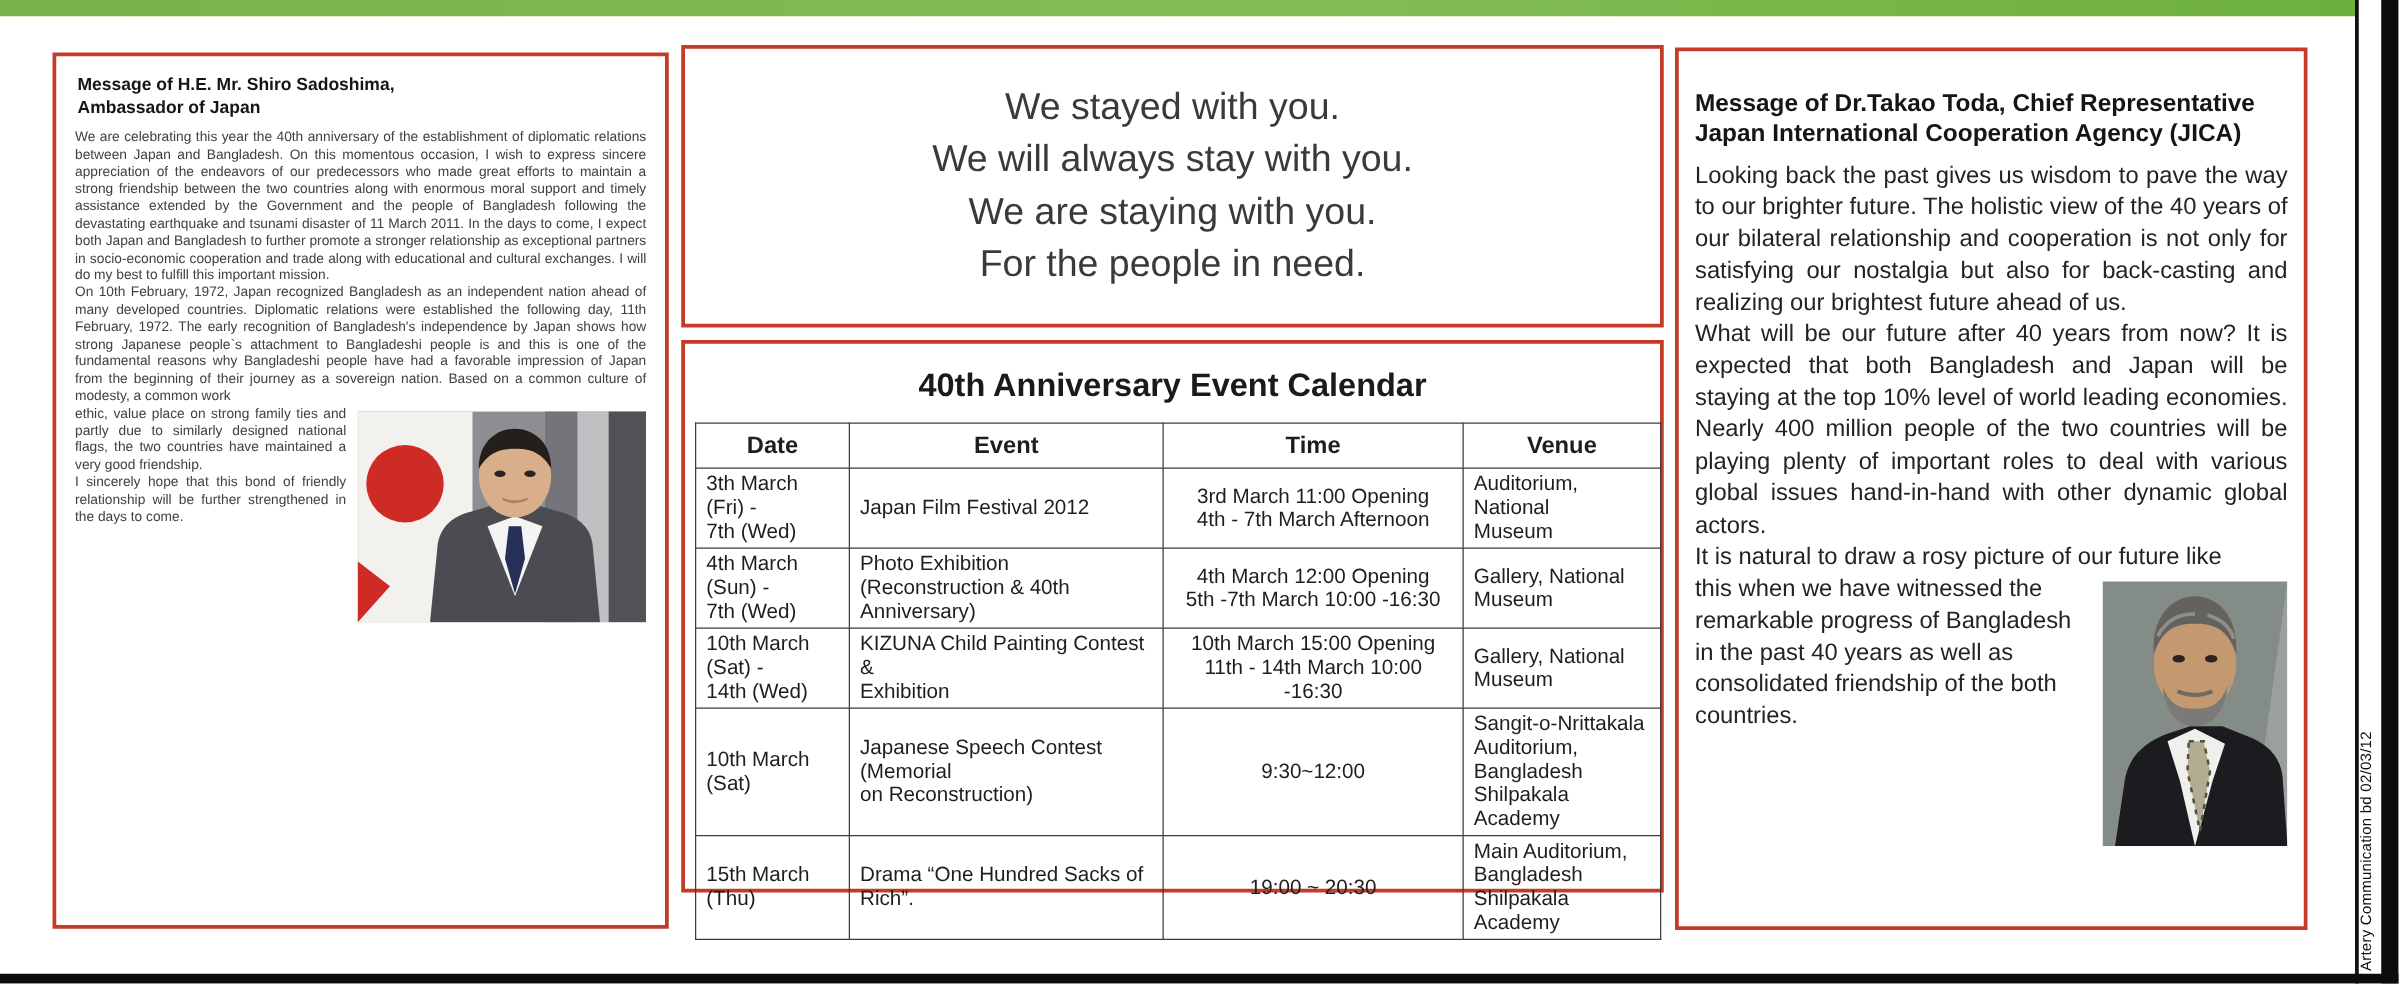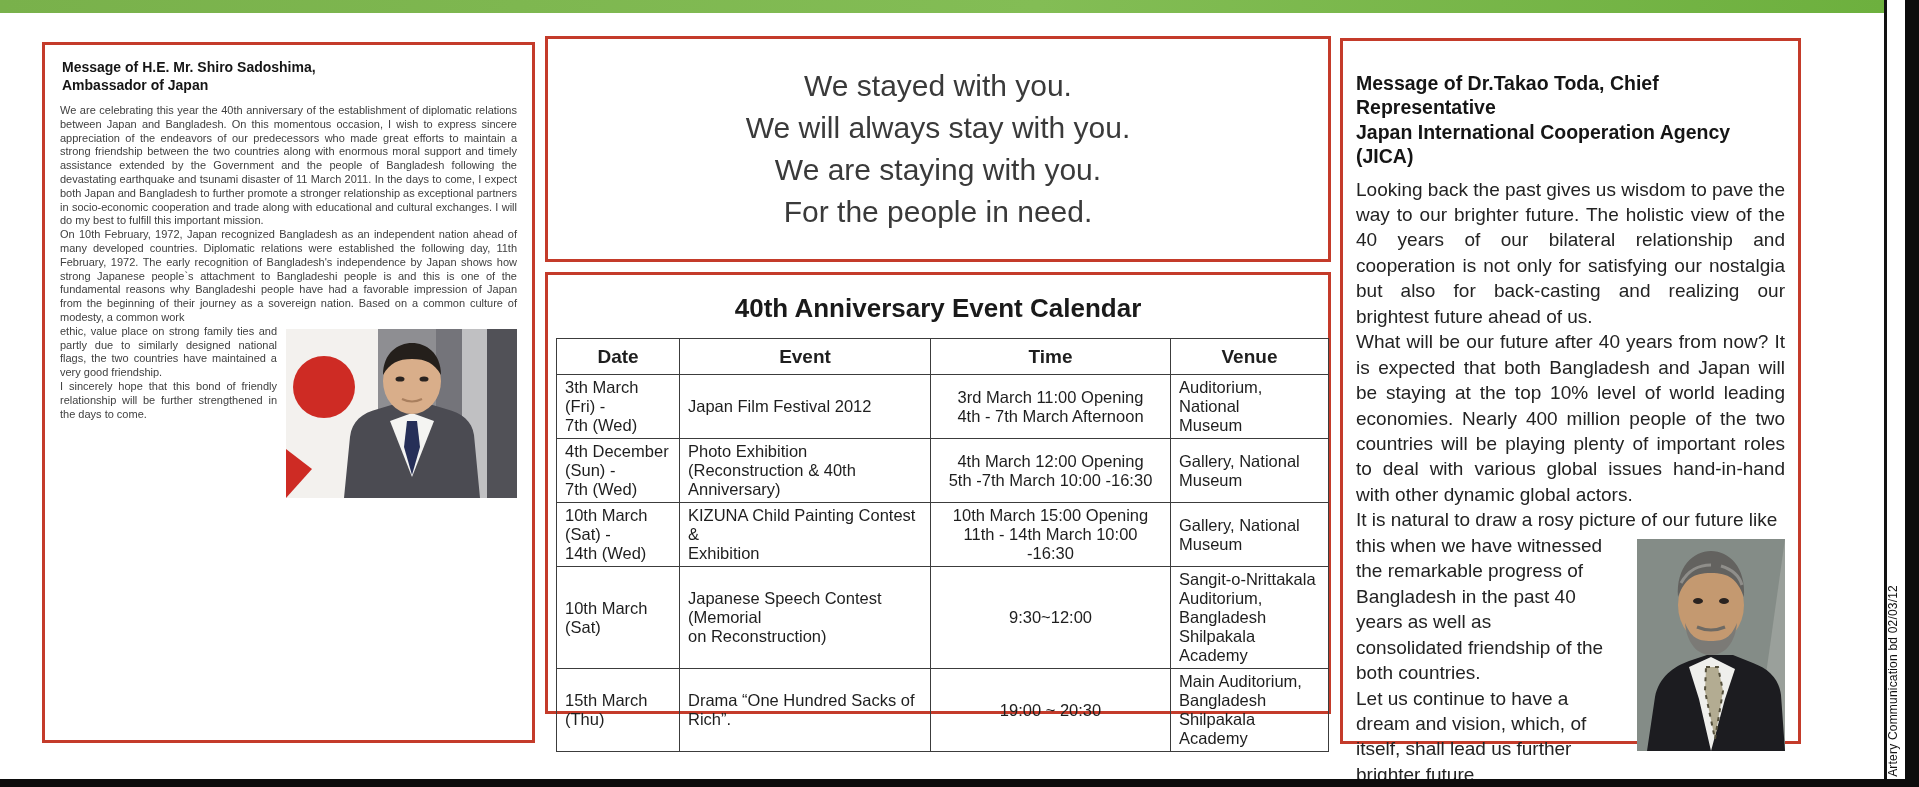--- a/index.html
+++ b/index.html
@@ -12,21 +12,21 @@
   .right-black{position:absolute;left:1905px;top:0;width:14px;height:787px;background:#0c0c0c;}
   .credit{position:absolute;left:1886px;bottom:10px;width:17px;
           writing-mode:vertical-rl;transform:rotate(180deg);
           font-size:12px;color:#111;letter-spacing:0.2px;white-space:nowrap;}
 
   .panel{position:absolute;background:#fff;border:3px solid #c43b2a;box-sizing:border-box;}
   .left-panel{left:42px;top:42px;width:493px;height:701px;padding:12px 15px 10px 15px;}
   .center-top-panel{left:545px;top:36px;width:786px;height:226px;
                     display:flex;flex-direction:column;justify-content:center;align-items:center;}
   .center-bottom-panel{left:545px;top:272px;width:786px;height:442px;padding:14px 6px 0 6px;}
-  .right-panel{left:1340px;top:38px;width:461px;height:706px;padding:16px 13px 10px 13px;}
+  .right-panel{left:1340px;top:38px;width:506px;height:706px;padding:16px 13px 10px 13px;}
 
   .pre{white-space:pre-line;}
 
   
   .lp-title{font-weight:bold;font-size:14px;line-height:1.25;color:#151515;margin:2px 0 10px 2px;}
   .lp-body{font-size:11px;line-height:1.255;text-align:justify;color:#404040;}
   .lp-body p{margin:0;}
   .lp-photo{float:right;width:231px;height:169px;margin:4px 0 4px 9px;overflow:hidden;}
 
   
@@ -115,21 +115,21 @@
         <tr class="r1">
           <td class="pre">3th March (Fri) -
 7th (Wed)</td>
           <td class="pre">Japan Film Festival 2012</td>
           <td class="pre t-center">3rd March 11:00 Opening
 4th - 7th March Afternoon</td>
           <td class="pre">Auditorium, National
 Museum</td>
         </tr>
         <tr class="r2">
-          <td class="pre">4th December (Sun) -
+          <td class="pre">4th March (Sun) -
 7th (Wed)</td>
           <td class="pre">Photo Exhibition
 (Reconstruction &amp; 40th Anniversary)</td>
           <td class="pre t-center">4th March 12:00 Opening
 5th -7th March 10:00 -16:30</td>
           <td class="pre">Gallery, National
 Museum</td>
         </tr>
         <tr class="r3">
           <td class="pre">10th March (Sat) -
@@ -182,21 +182,20 @@
           <path d="M41 58 C39 28 56 12 74 12 C92 12 109 28 107 58 C100 40 92 34 74 34 C56 34 48 40 41 58 Z" fill="#63625f"></path>
           <path d="M44 44 C52 30 62 26 74 26 M84 27 C94 30 102 36 105 46" stroke="#8f8e8a" stroke-width="3" fill="none"></path>
           <path d="M48 84 C50 104 60 116 74 116 C88 116 98 104 100 84 C94 98 88 102 74 102 C60 102 54 98 48 84 Z" fill="#7b7a76"></path>
           <ellipse cx="61" cy="62" rx="5" ry="3" fill="#2a2320"></ellipse>
           <ellipse cx="87" cy="62" rx="5" ry="3" fill="#2a2320"></ellipse>
           <path d="M60 88 Q74 94 88 88" stroke="#6e6a64" stroke-width="3" fill="none"></path>
         </svg>
       </div>
       <p>this when we have witnessed the remarkable progress of Bangladesh in the past 40 years as well as</p>
       <p>consolidated friendship of the both countries.</p>
-      <p>Let us continue to have a dream and vision, which, of itself, shall lead us further brighter future.</p>
     </div>
   </div>
 
   <div class="right-divider"></div>
   <div class="credit">Artery Communication bd 02/03/12</div>
   <div class="right-black"></div>
   <div class="bottombar"></div>
 
 </div>
 

